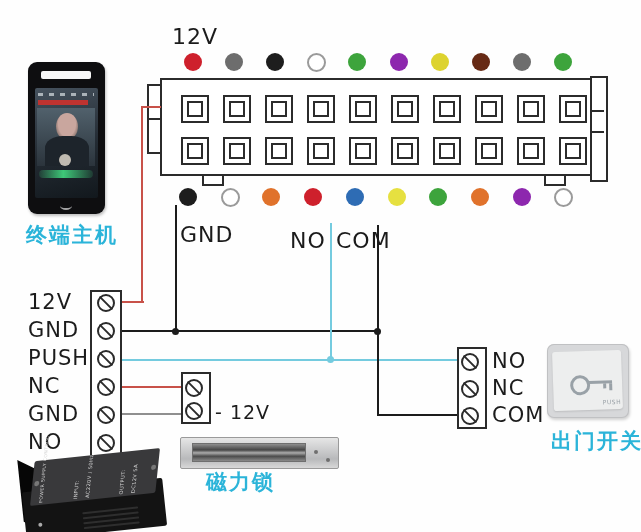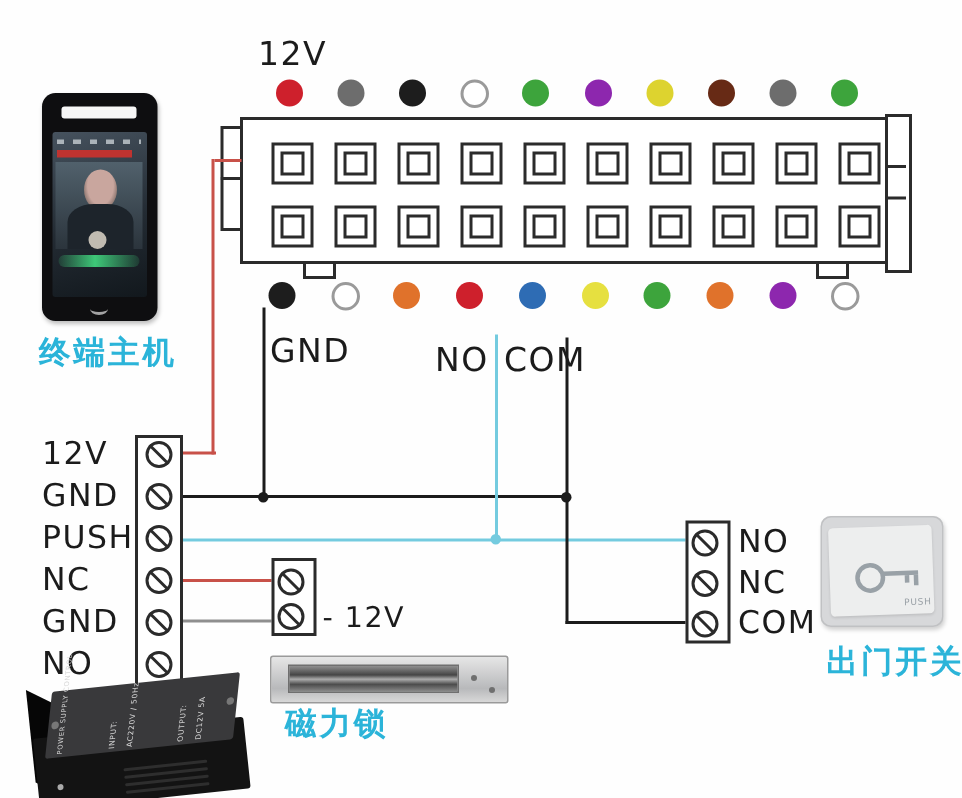--- a/index.html
+++ b/index.html
@@ -236,21 +236,21 @@
   <div class="strip" style="left:181px;top:372px;width:26px;height:48px;"></div>
   <div class="screw" style="left:185px;top:379px;"></div>
   <div class="screw" style="left:185px;top:402px;"></div>
   <div class="lbl" style="left:215px;top:401px;font-size:19px;">- 12V</div>
 
   <div class="maglock">
     <div class="mag-strip"></div>
     <div class="mag-screw" style="left:133px;top:12px;"></div>
     <div class="mag-screw" style="left:145px;top:20px;"></div>
   </div>
-  <div class="cyanlbl" style="left:190px;top:468px;text-align:right;">磁力锁</div>
+  <div class="cyanlbl" style="left:206px;top:468px;text-align:right;">磁力锁</div>
 
   <div class="strip" style="left:457px;top:347px;width:26px;height:78px;"></div>
   <div class="screw" style="left:461px;top:353px;"></div>
   <div class="screw" style="left:461px;top:380px;"></div>
   <div class="screw" style="left:461px;top:407px;"></div>
   <div class="lbl" style="left:492px;top:349px;">NO</div>
   <div class="lbl" style="left:492px;top:376px;">NC</div>
   <div class="lbl" style="left:492px;top:403px;">COM</div>
 
   <div class="exitbtn">

